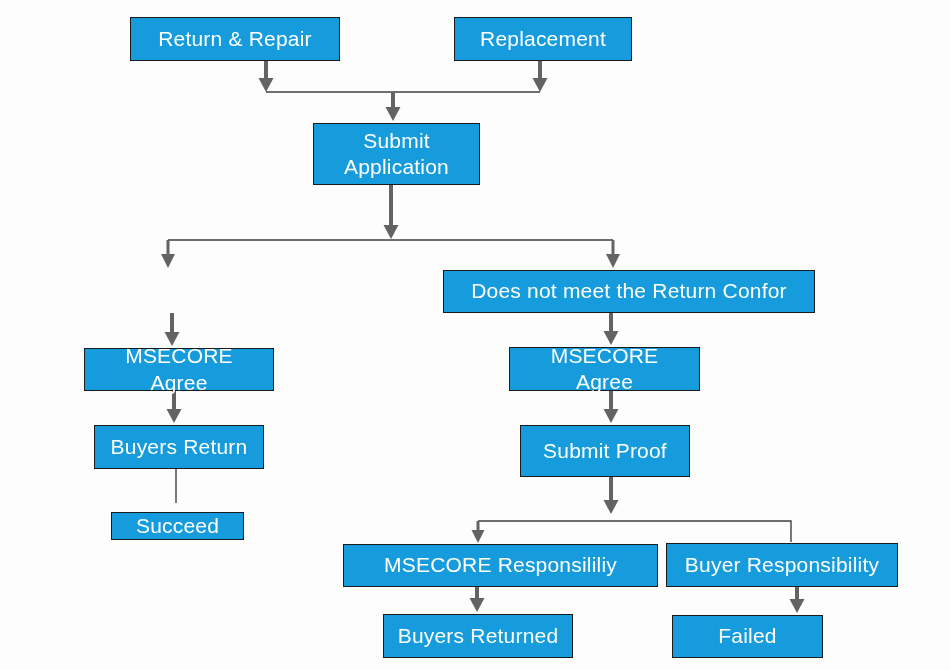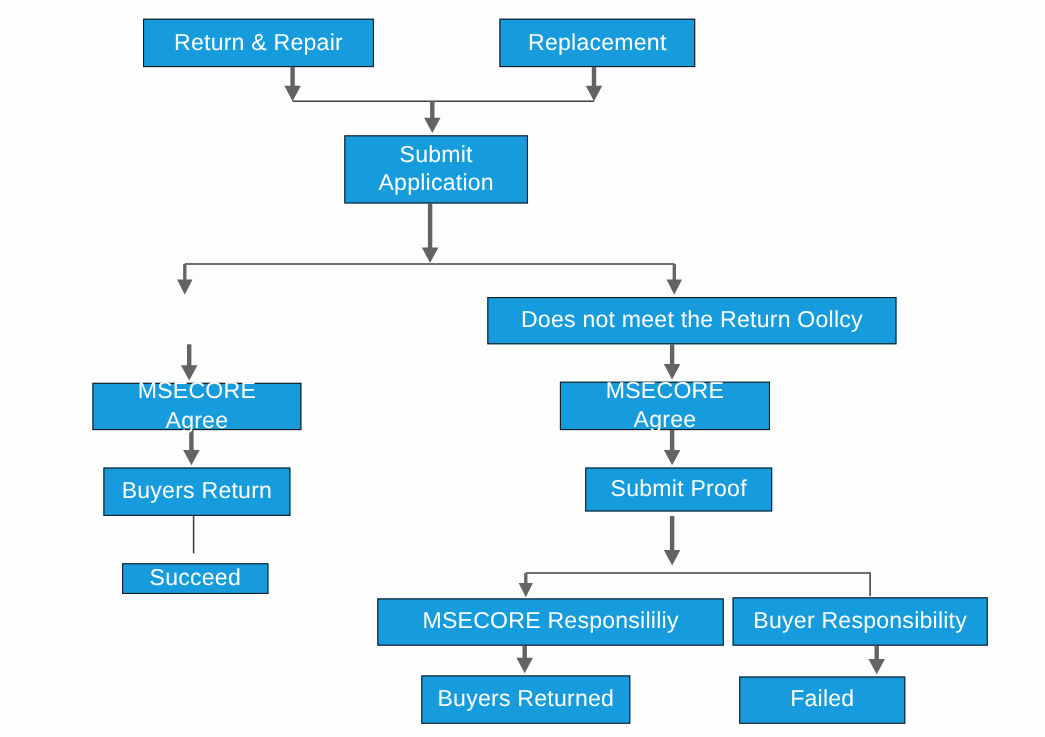--- a/index.html
+++ b/index.html
@@ -122,29 +122,29 @@
     </g>
   </svg>
 
   <div class="node" style="left:130px;top:17px;width:210px;height:44px;">Return &amp; Repair</div>
 
   <div class="node" style="left:454px;top:17px;width:178px;height:44px;">Replacement</div>
 
   <div class="node" style="left:313px;top:123px;width:167px;height:62px;">Submit Application</div>
 
 
-  <div class="node" style="left:443px;top:270px;width:372px;height:43px;">Does not meet the Return Oollcy</div>
+  <div class="node" style="left:443px;top:270px;width:372px;height:43px;">Does not meet the Return Confor</div>
 
   <div class="node" style="left:84px;top:348px;width:190px;height:43px;">MSECORE Agree</div>
 
   <div class="node" style="left:509px;top:347px;width:191px;height:44px;">MSECORE Agree</div>
 
   <div class="node" style="left:94px;top:425px;width:170px;height:44px;">Buyers Return</div>
 
-  <div class="node" style="left:532px;top:425px;width:170px;height:40px;">Submit Proof</div>
+  <div class="node" style="left:520px;top:425px;width:170px;height:52px;">Submit Proof</div>
 
   <div class="node" style="left:111px;top:512px;width:133px;height:28px;">Succeed</div>
 
   <div class="node" style="left:343px;top:544px;width:315px;height:43px;">MSECORE Responsililiy</div>
 
   <div class="node" style="left:666px;top:543px;width:232px;height:44px;">Buyer Responsibility</div>
 
   <div class="node" style="left:383px;top:614px;width:190px;height:44px;">Buyers Returned</div>
 
   <div class="node" style="left:672px;top:615px;width:151px;height:43px;">Failed</div>

